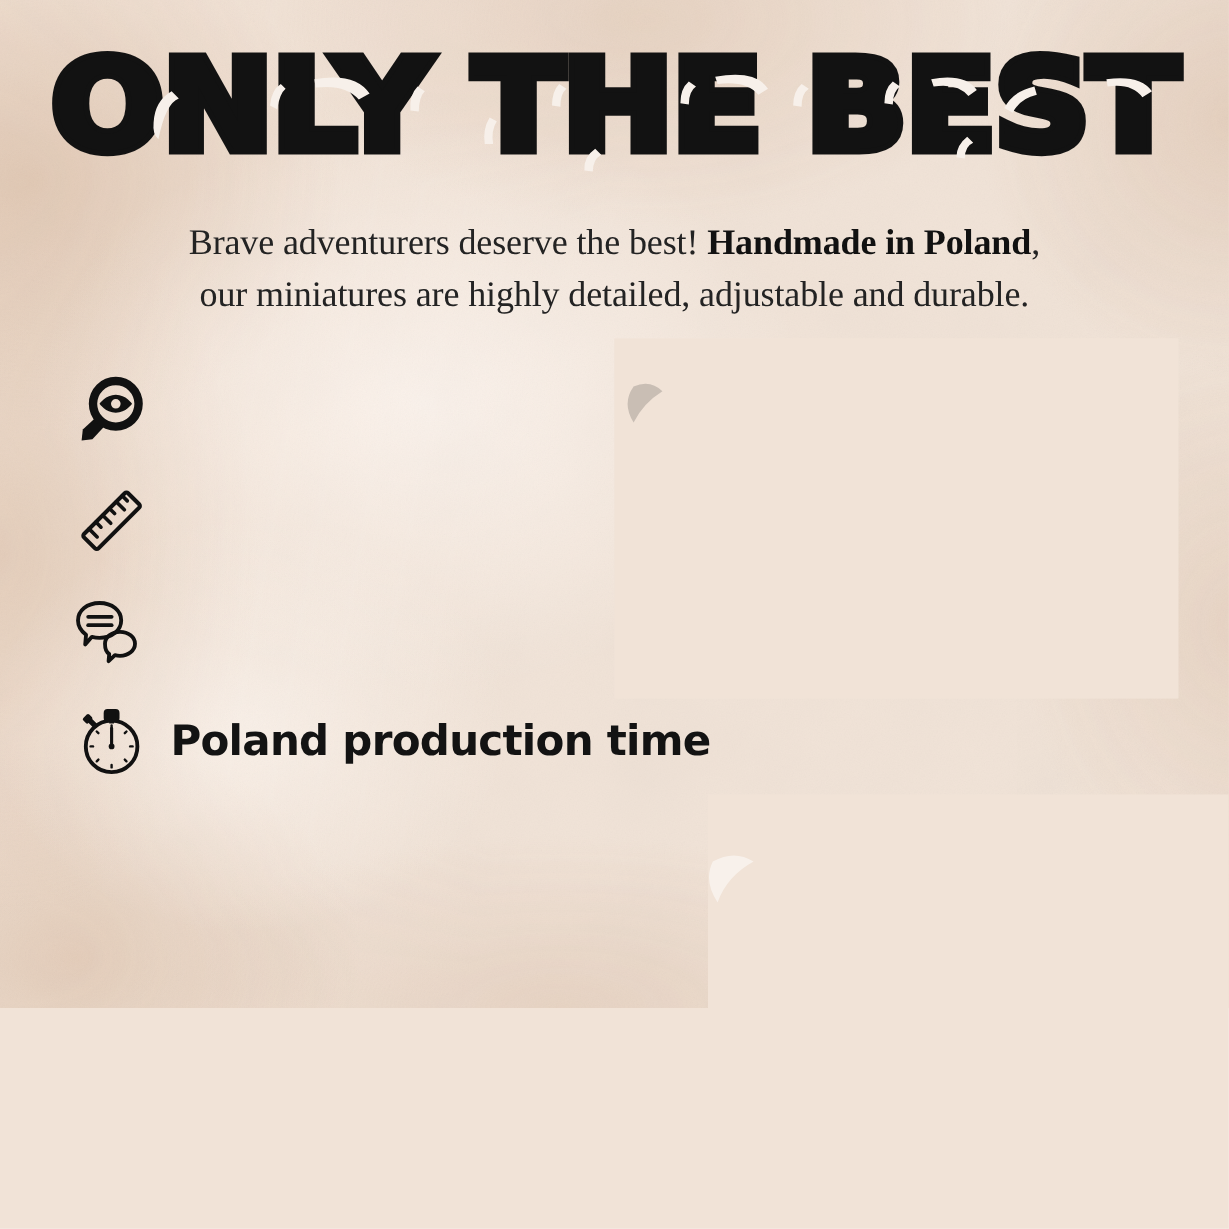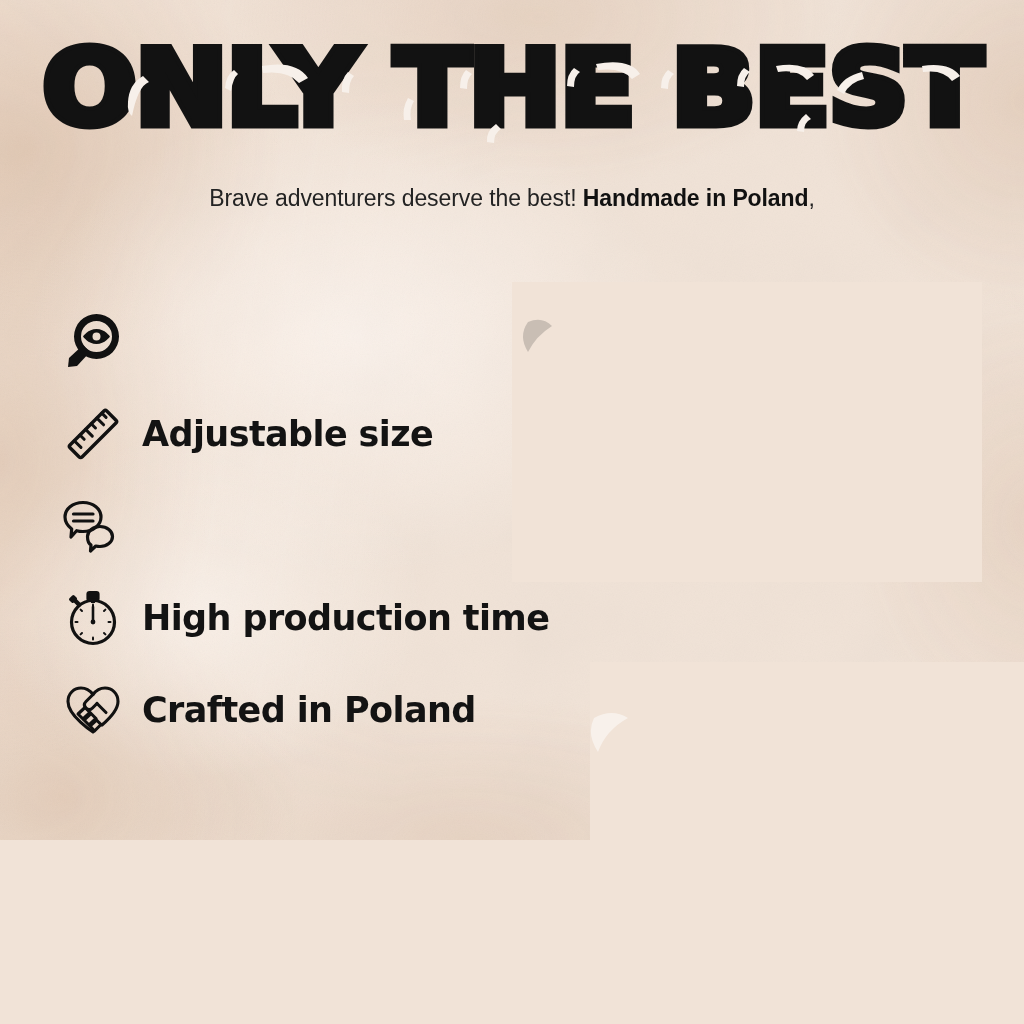--- a/index.html
+++ b/index.html
@@ -81,22 +81,22 @@
     paint-order: stroke fill;
   }
 
   
   .subtitle {
     position: absolute;
     top: 182px;
     left: 62px;
     width: 900px;
     text-align: center;
-    font-family: Liberation Sans, sans-serif;
-    font-size: 23px;
+    font-family: Liberation Serif, serif;
+    font-size: 30px;
     line-height: 1.42;
     color: #232323;
     font-weight: 400;
     letter-spacing: -0.1px;
   }
   .subtitle b {
     font-weight: 700;
     color: #111;
   }
 
@@ -393,20 +393,21 @@
       <path d="M744,32 q-7,6 -7,18 l7,1 q0,-11 6,-15 z"></path>
       <path d="M776,30 q28,-5 38,9 l-7,5 q-9,-11 -29,-8 z"></path>
       <path d="M806,78 q-9,7 -9,17 l7,1 q0,-10 7,-13 z"></path>
       <path d="M862,36 q-18,4 -25,18 l7,4 q6,-12 20,-15 z"></path>
       <path d="M922,30 q28,-4 38,10 l-8,5 q-9,-12 -29,-9 z"></path>
     </g>
   </svg>
 
   <div class="subtitle">
     <span>Brave adventurers deserve the best! </span><b>Handmade in Poland</b><span>,</span><br>
+    <span>our miniatures are highly detailed, adjustable and durable.</span>
   </div>
 
   <div class="features">
 
     <div class="feature">
       <span class="ico">
         <svg width="60" height="60" viewBox="0 0 60 60">
           <g fill="#111">
             <path d="M5,55 L6,46 L20,33 L27,40 L14,54 Z"></path>
             <path d="M33.5,2 A22.5,22.5 0 1 0 33.5,47 A22.5,22.5 0 1 0 33.5,2 Z
@@ -428,21 +429,20 @@
               <line x1="12" y1="21.5" x2="12" y2="31"></line>
               <line x1="20" y1="21.5" x2="20" y2="27.5"></line>
               <line x1="28" y1="21.5" x2="28" y2="31"></line>
               <line x1="36" y1="21.5" x2="36" y2="27.5"></line>
               <line x1="44" y1="21.5" x2="44" y2="31"></line>
               <line x1="51" y1="21.5" x2="51" y2="27.5"></line>
             </g>
           </g>
         </svg>
       </span>
-      <span class="label">Adjustable size</span>
     </div>
 
     <div class="feature">
       <span class="ico">
         <svg width="60" height="60" viewBox="0 0 60 60">
           <g fill="none" stroke="#111" stroke-width="3.2" stroke-linejoin="round">
             <path d="M37,30.5 C44,30.5 49.5,35 49.5,40.5 C49.5,46 44,50.5 37,50.5 C35.5,50.5 34,50.3 32.8,50
                      L27.5,55 L28,49 C25,47.3 24.5,44 24.5,40.5 C24.5,35 30,30.5 37,30.5 Z"></path>
             <path d="M20,6.5 C30.5,6.5 38,13 38,21 C38,29 30.5,35.5 20,35.5 C17.7,35.5 15.5,35.2 13.6,34.7
                      L8,41 L8.7,33 C5,30.1 2,26 2,21 C2,13 9.5,6.5 20,6.5 Z"></path>
@@ -470,39 +470,23 @@
               <line x1="30" y1="51.5" x2="30" y2="49.5"></line>
               <line x1="12.5" y1="34" x2="14.5" y2="34"></line>
               <line x1="42.4" y1="21.6" x2="41" y2="23"></line>
               <line x1="42.4" y1="46.4" x2="41" y2="45"></line>
               <line x1="17.6" y1="46.4" x2="19" y2="45"></line>
               <line x1="17.6" y1="21.6" x2="19" y2="23"></line>
             </g>
           </g>
         </svg>
       </span>
-      <span class="label">High production time</span>
+      <span class="label">Poland production time</span>
     </div>
 
-    <div class="feature">
-      <span class="ico">
-        <svg width="60" height="60" viewBox="0 0 60 60">
-          <g fill="none" stroke="#111" stroke-width="3.1" stroke-linejoin="round" stroke-linecap="round">
-            <path d="M30,52 C30,52 5,36 5,21.5 C5,13.5 11,8 18,8 C23,8 27,10.5 30,14.5
-                     C33,10.5 37,8 42,8 C49,8 55,13.5 55,21.5 C55,30 46,39 39,45"></path>
-            <path d="M30,14.5 L23,21.5 C21,23.5 21,26 23,28 C25,30 27.5,30 29.5,28 L34,23.5"></path>
-            <path d="M34,23.5 L43,32.5"></path>
-            <path d="M15,34 L22,27.5 L27,32.5 L20,39 Z"></path>
-            <path d="M21,40 L28,33.5 L33,38.5 L26,45 Z"></path>
-            <path d="M27,46 L33.5,40 L38,44.5 L31.5,51 Z"></path>
-          </g>
-        </svg>
-      </span>
-      <span class="label">Crafted in Poland</span>
-    </div>
 
   </div>
 
   <div class="photo photo-top">
     <div class="canvas">
       <div class="blob-black"></div>
 
       <div class="finger finger-left">
         <span class="nail"></span>
       </div>

